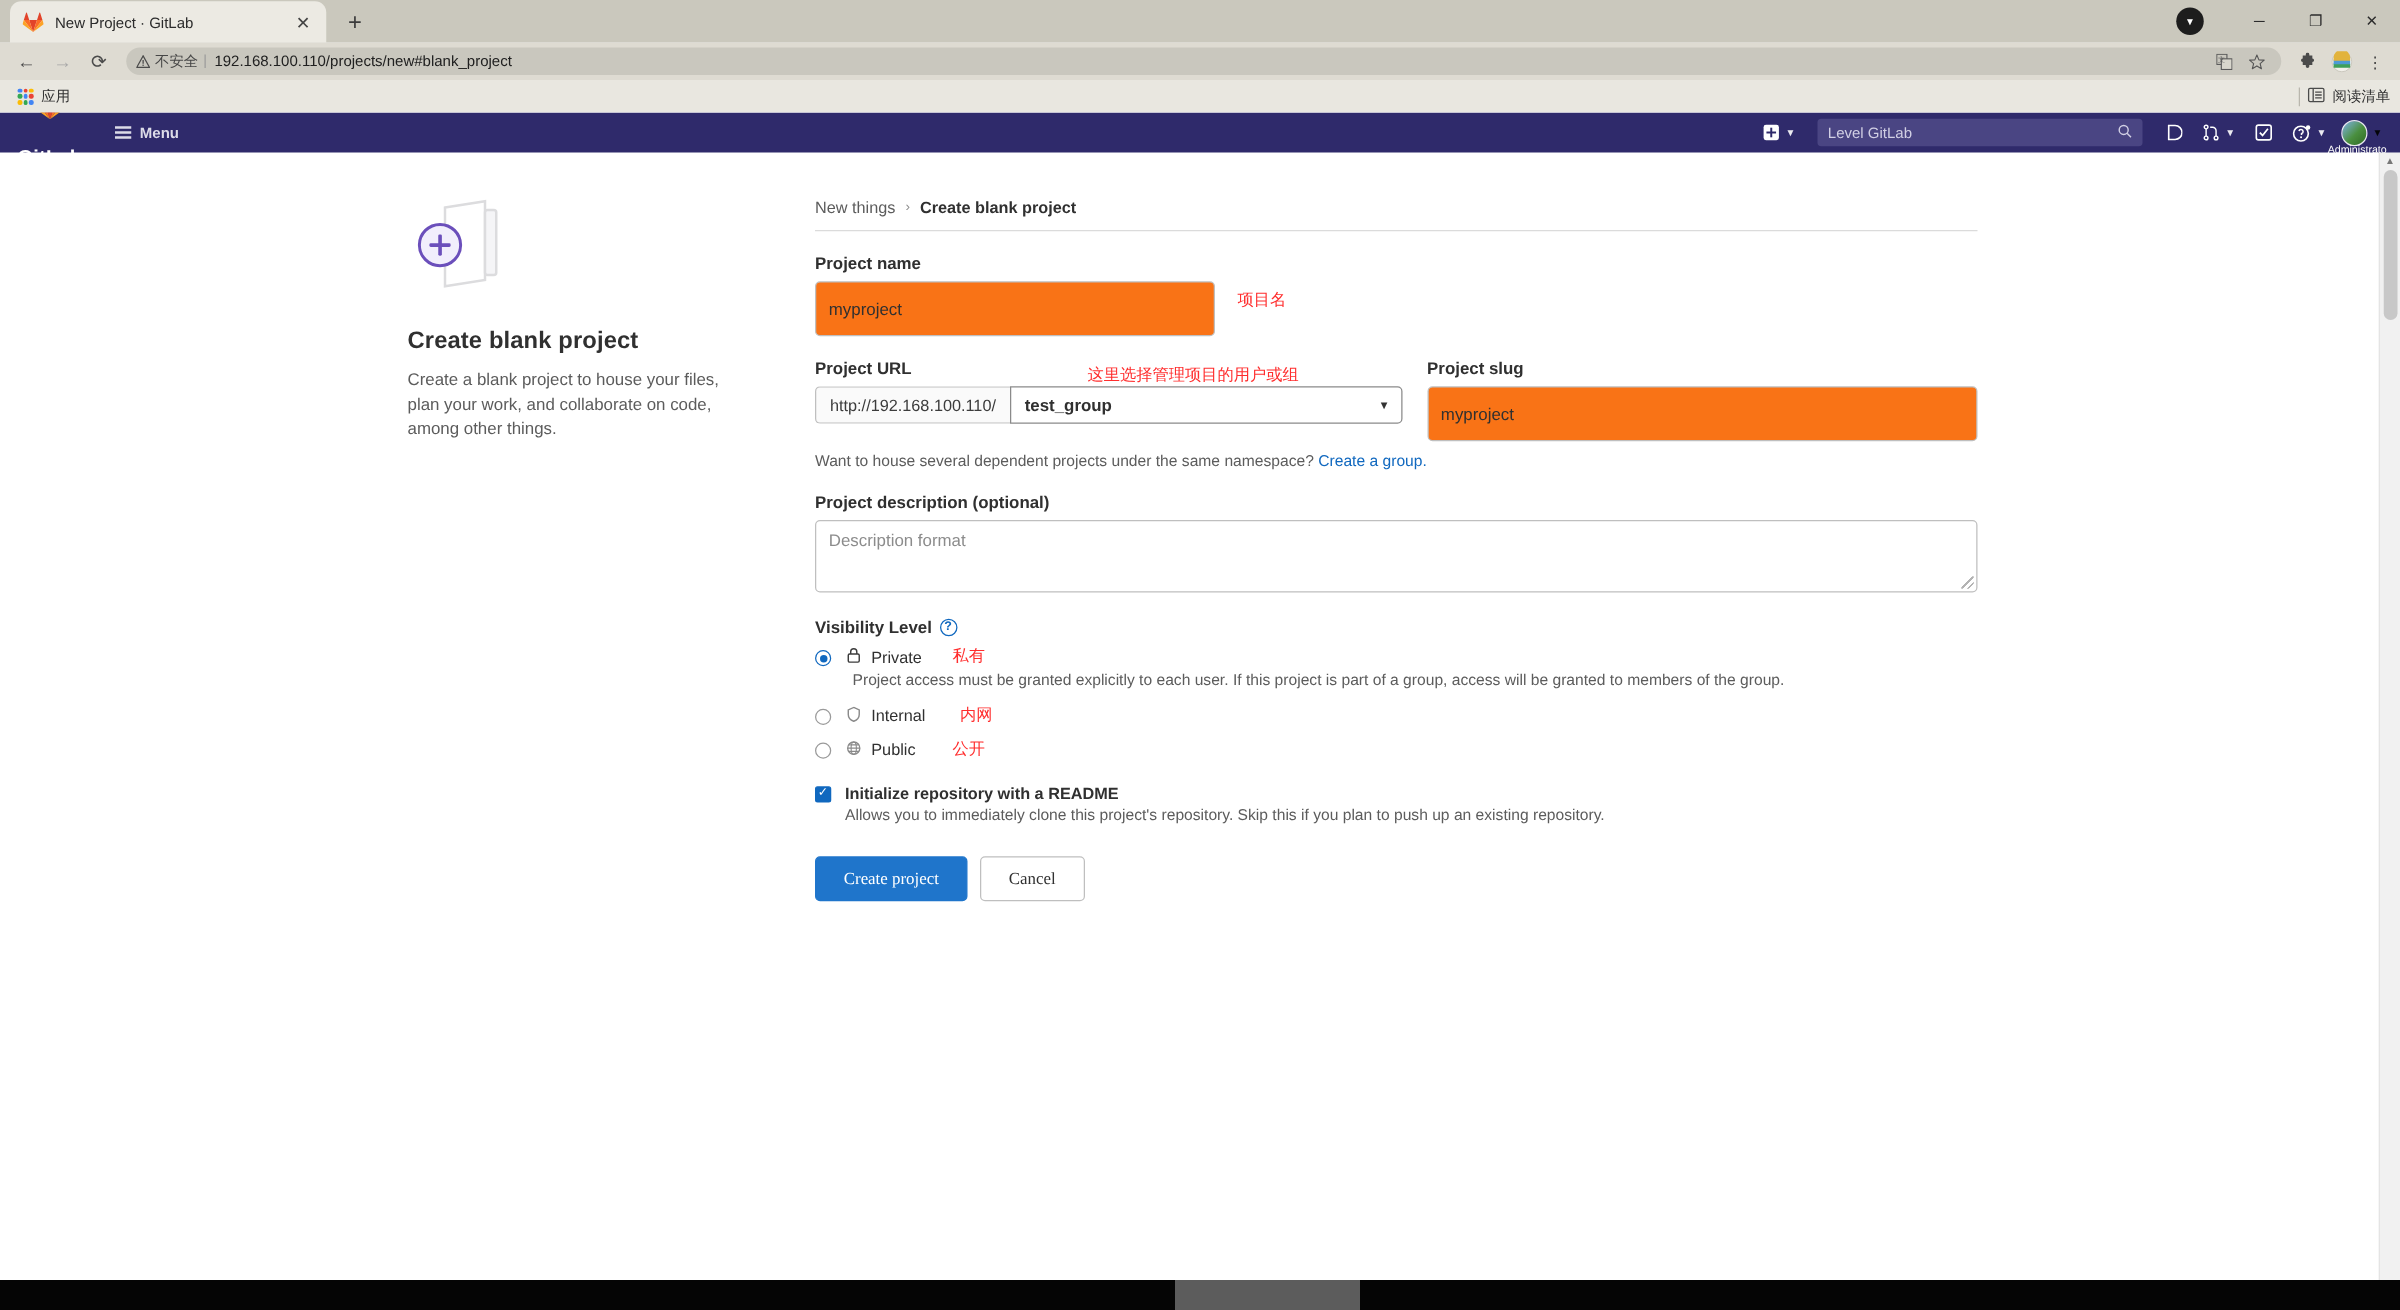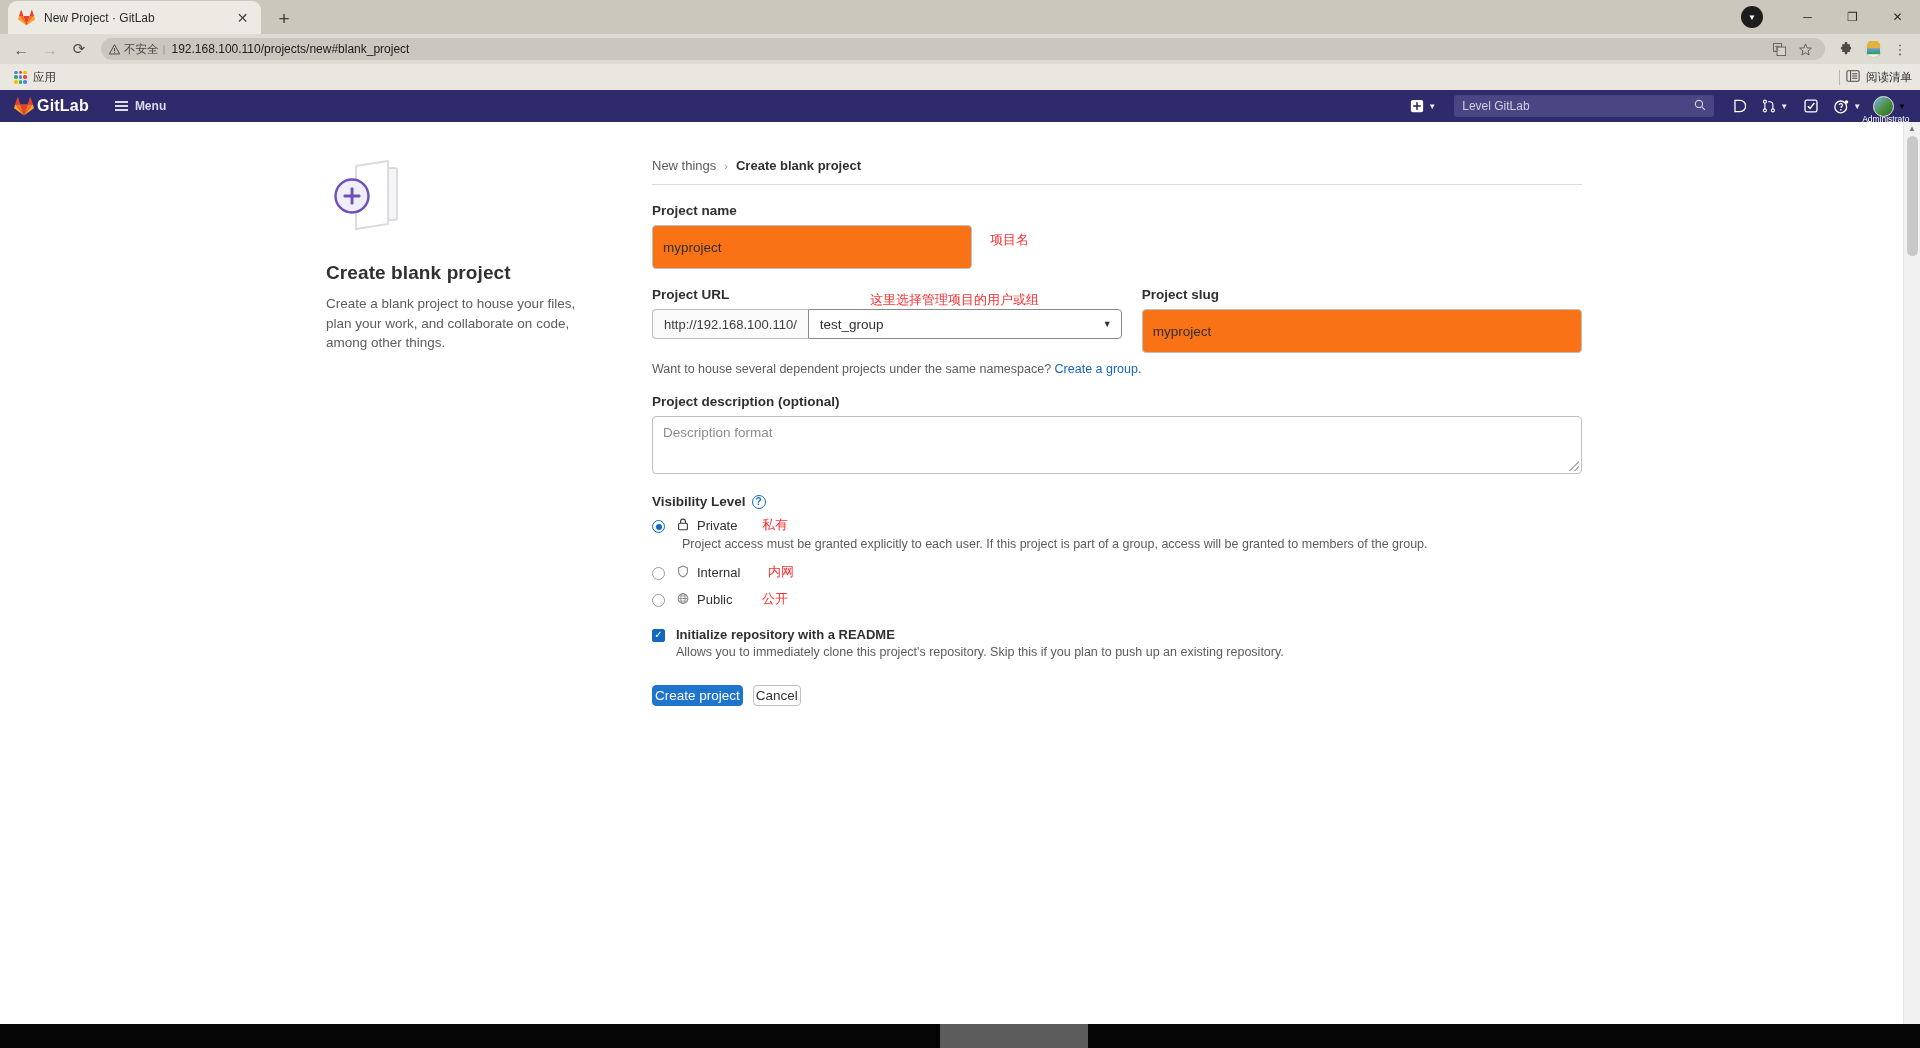--- a/index.html
+++ b/index.html
@@ -133,21 +133,21 @@
   }
 
   
   .gl-navbar {
     height: 32px;
     background: #2f2a6b;
     display: flex; align-items: center;
     padding-left: 14px;
     position: relative;
   }
-  .gl-logo-wrap { display:flex; align-items:center; gap: 3px; }
+  .gl-logo-wrap { display:flex; align-items:center; gap: 22px; flex-direction: column; }
   .gl-fox { width: 20px; height: 20px; display:block; }
   .gl-brand { color:#fff; font-size:16px; font-weight:600; letter-spacing:.2px; }
   .gl-menu {
     display:flex; align-items:center; gap:7px;
     margin-left: 26px; color:#dcdbe8; font-size:12px; font-weight:600;
   }
   .hamburger { display:flex; flex-direction:column; gap:2.5px; }
   .hamburger i { display:block; width:13px; height:1.8px; background:#dcdbe8; }
 
   .gl-nav-right {
@@ -268,21 +268,21 @@
     white-space: nowrap;
   }
   .url-select {
     flex: 1 1 auto;
     height: 30px;
     border: 1px solid #8a8a8a;
     border-radius: 0 4px 4px 0;
     background: #fff;
     display:flex; align-items:center; justify-content: space-between;
     padding: 0 9px 0 11px;
-    font-size: 13.5px; color: #303030;
+    font-size: 13.5px; color: #303030; font-weight: bold;
   }
   .sel-caret { font-size: 9px; color:#333; }
   .url-hint {
     font-size: 12.5px; color: #5c5c5c; margin-top: 9px;
   }
   .link { color: #1068bf; text-decoration: none; }
   .slug-col { width: 450px; margin-left: 20px; }
   .inp-slug { width: 100%; }
 
   .textarea {
@@ -338,25 +338,25 @@
     background: #1068bf; border: 1px solid #1068bf;
     flex: 0 0 13px; margin-top: 2px; margin-right: 11px;
     display:flex; align-items:center; justify-content:center;
     color:#fff; font-size: 10px; line-height:1;
   }
   .check-label { font-size: 13px; font-weight:700; color:#303030; }
   .check-desc { font-size: 12.5px; color:#5c5c5c; margin: 3px 0 0 24px; }
 
   .btn-row { display:flex; gap: 10px; margin-top: 26px; }
   .btn {
-    height: 21px; padding: 0 2px;
+    height: 36px; padding: 0 22px;
     border-radius: 4px;
     font-size: 13.5px;
     display:flex; align-items:center; justify-content:center;
-    font-family: Liberation Sans, sans-serif;
+    font-family: Liberation Serif, serif;
   }
   .btn-primary { background:#1f75cb; color:#fff; border:1px solid #1f75cb; }
   .btn-default { background:#fff; color:#303030; border:1px solid #bfbfbf; }
 
   
   .taskbar {
     height: 24px;
     background: #0a0a0a;
     display:flex; align-items:center;
     position: relative;

